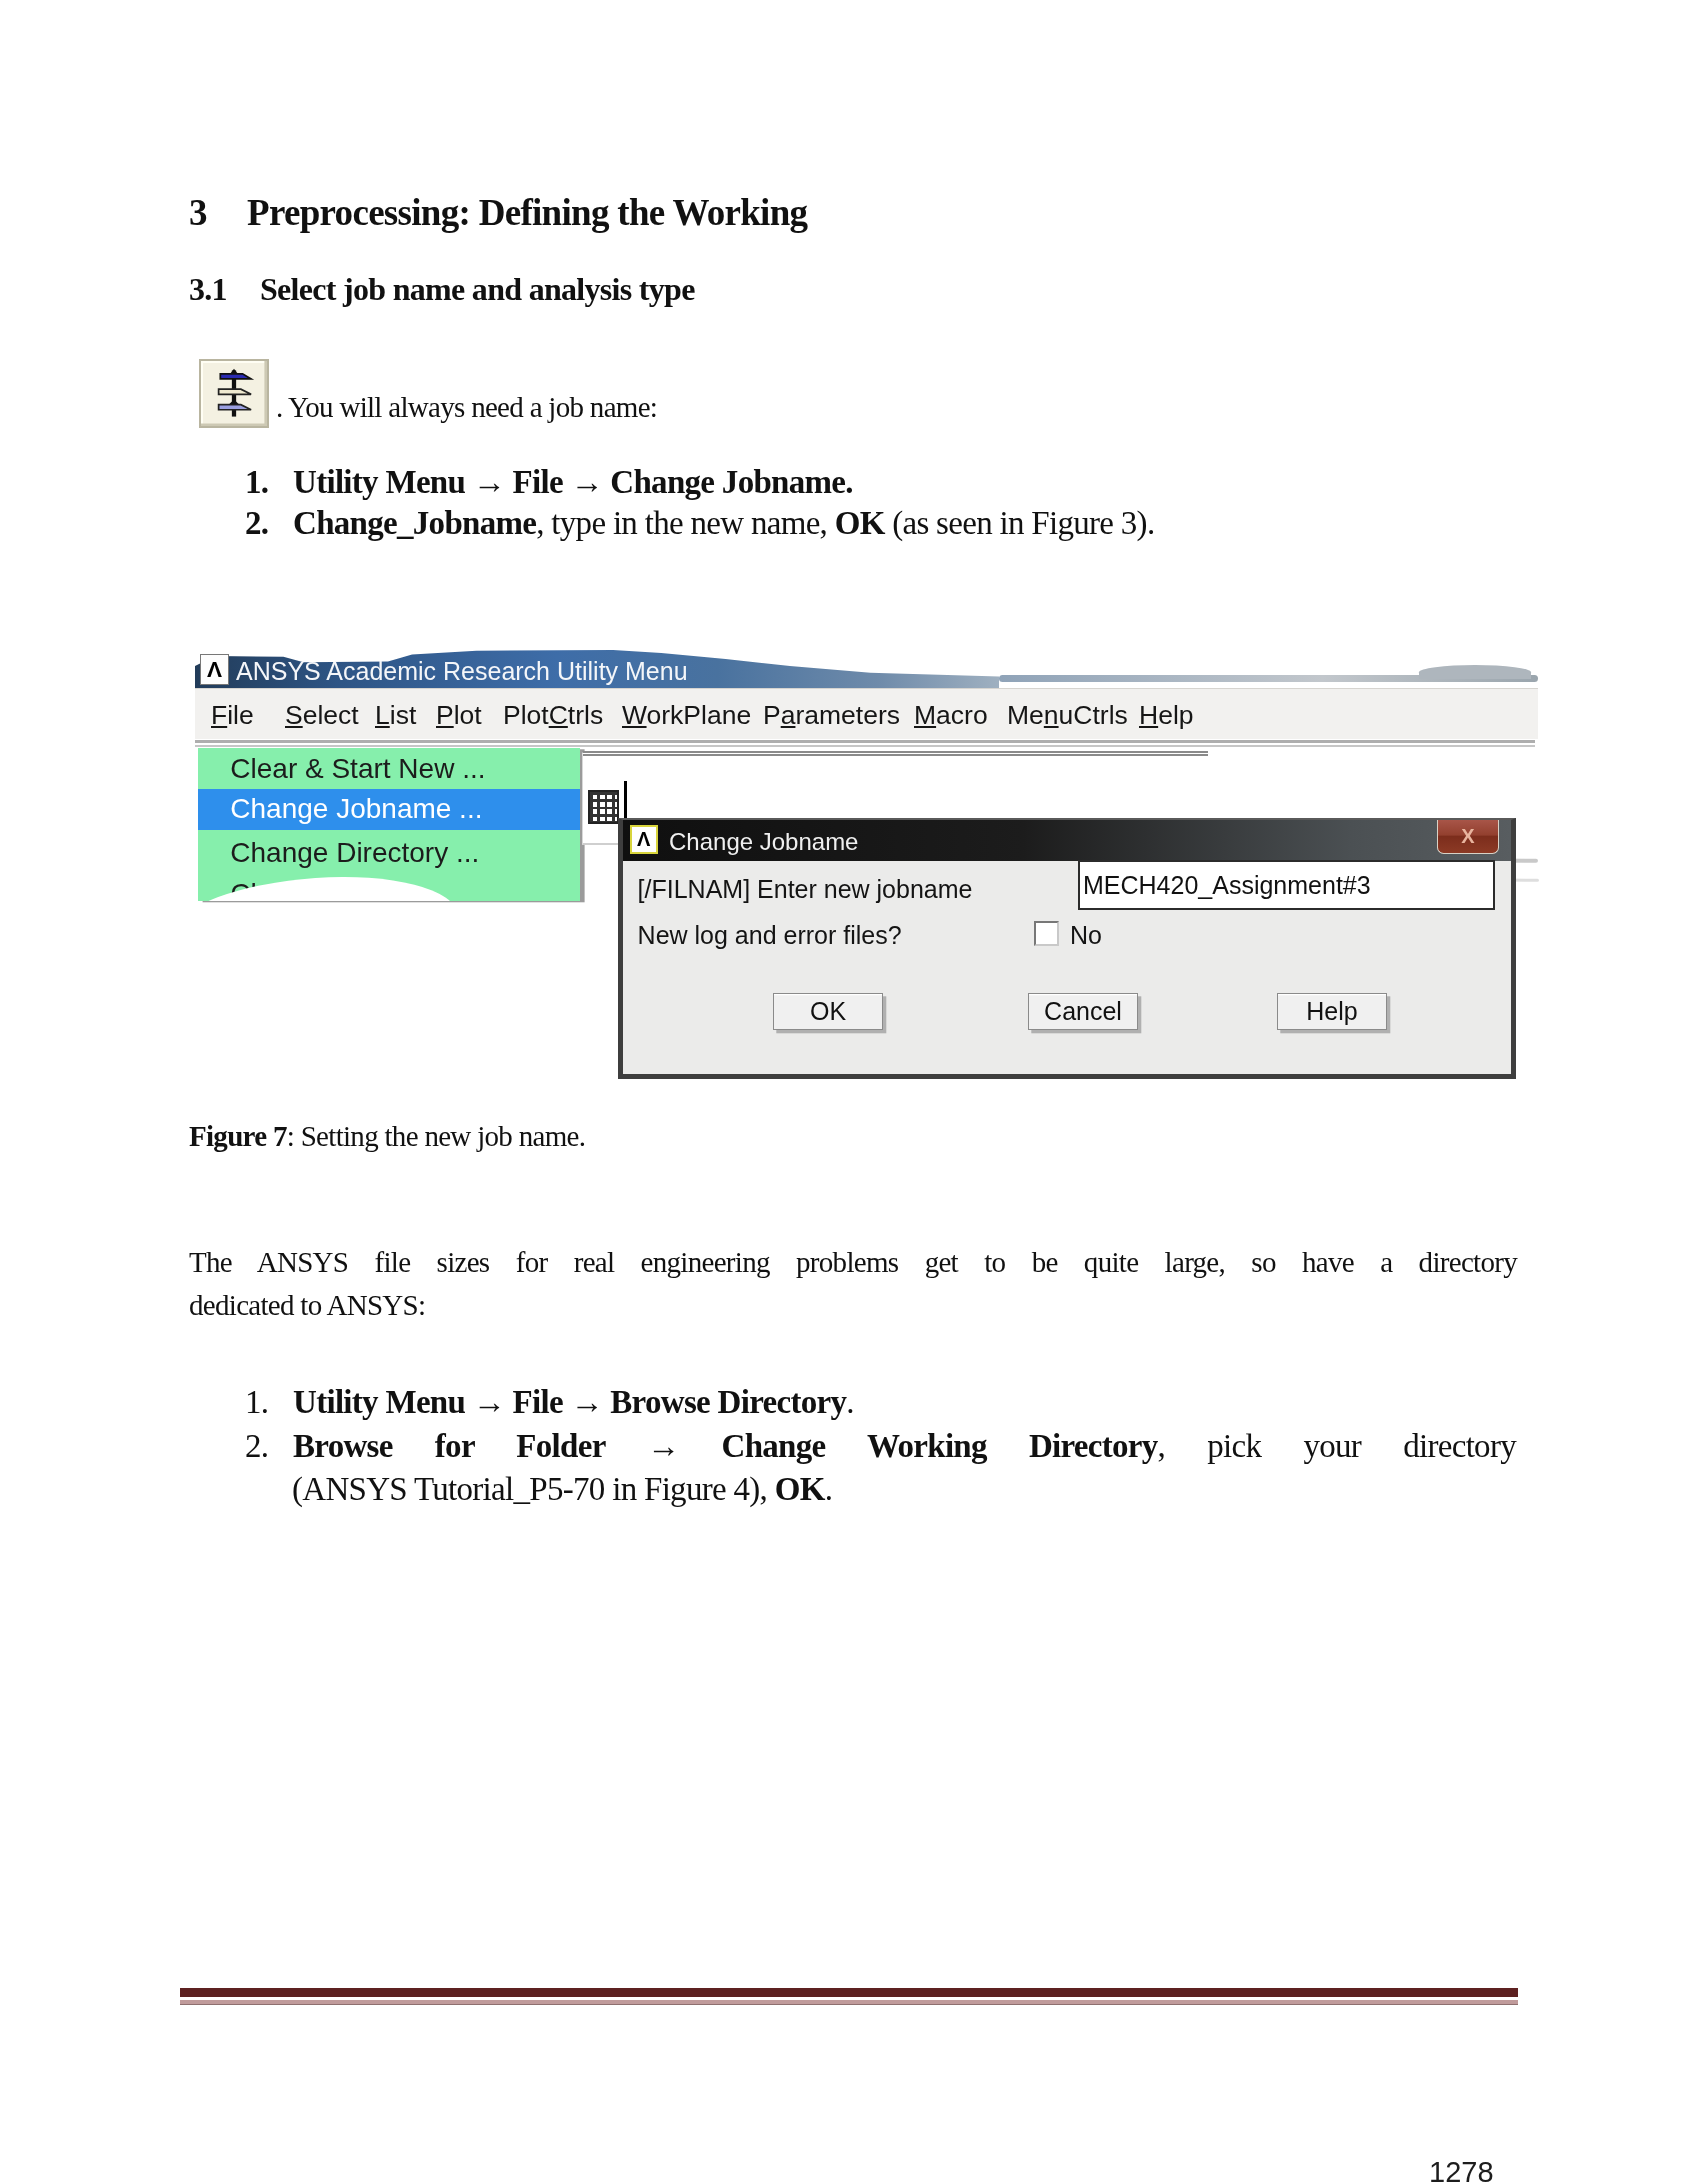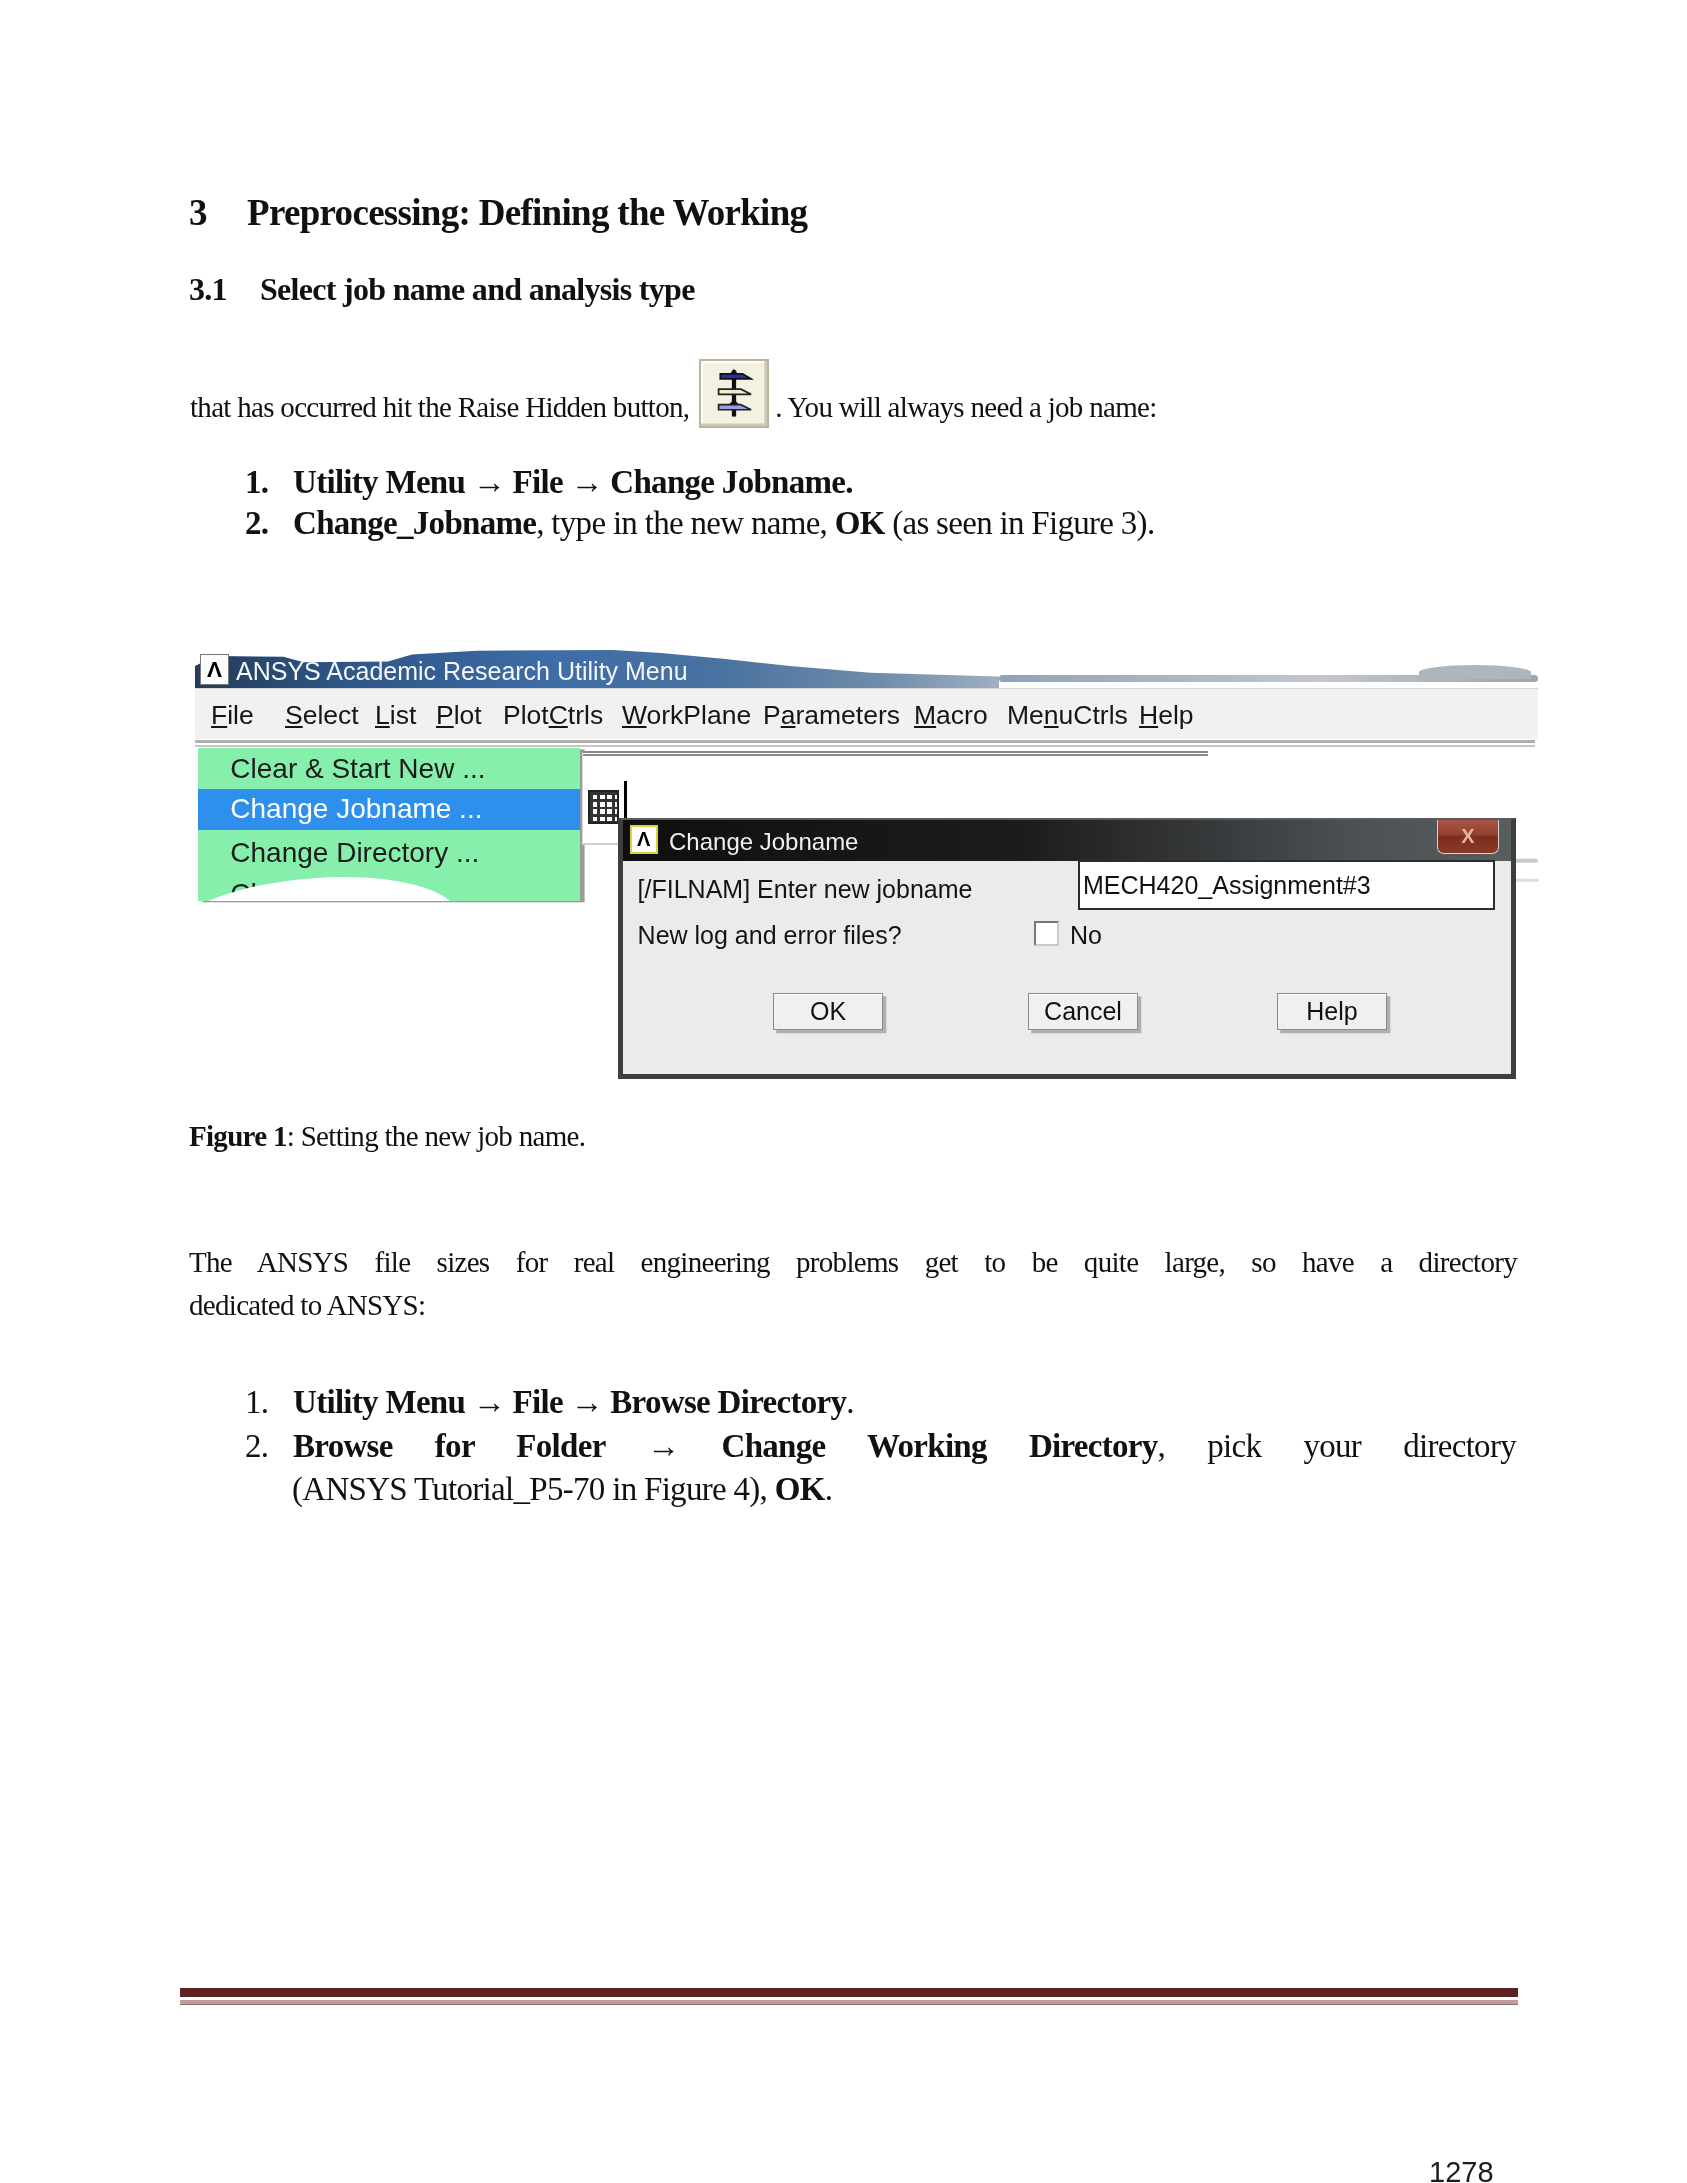--- a/index.html
+++ b/index.html
@@ -104,21 +104,20 @@
 <div class="page">
 
   <div class="abs h1" style="left:189px;top:191px;">
     <span class="hnum">3</span><span>Preprocessing: Defining the Working</span>
   </div>
   <div class="abs h2" style="left:189px;top:271px;">
     <span class="hnum">3.1</span><span>Select job name and analysis type</span>
   </div>
 
   <div class="abs body-t p1l2" style="left:190px;top:359px;">
-    <span class="seg">that has occurred hit the Raise Hidden button,</span>
     <span class="rh-btn">
       <svg width="52" height="53" viewBox="0 0 60 62">
         <line x1="30" y1="4" x2="30" y2="58" stroke="#101010" stroke-width="5"></line>
         <polygon points="30,2 24,10 36,10" fill="#101010"></polygon>
         <polygon points="14,8 40,8 50,14 24,14 14,14" fill="#2a2ab0" stroke="#101010" stroke-width="2"></polygon>
         <polygon points="12,26 38,26 50,32 24,32 12,32" fill="#efe9cf" stroke="#222" stroke-width="2"></polygon>
         <polygon points="12,44 38,44 50,50 24,50 12,50" fill="#9b9fe0" stroke="#222" stroke-width="2"></polygon>
         <polygon points="30,38 24,44 36,44" fill="#101010"></polygon>
       </svg>
     </span>
@@ -188,21 +187,21 @@
       <div class="dlabel" style="left:14.6px;top:101px;">New log and error files?</div>
       <div class="dcheck"></div>
       <div class="dlabel" style="left:447px;top:101px;">No</div>
       <div class="dbtn" style="left:150px;">OK</div>
       <div class="dbtn" style="left:405px;">Cancel</div>
       <div class="dbtn" style="left:654px;">Help</div>
     </div>
   </div>
 
   <div class="abs caption" style="left:189px;top:1120px;">
-    <span class="b">Figure 1</span><span>: Setting the new job name.</span>
+    <span class="b">Figure 7</span><span>: Setting the new job name.</span>
   </div>
 
   <div class="abs body-t just" style="left:189px;top:1246px;width:1328px;">The ANSYS file sizes for real engineering problems get to be quite large, so have a directory</div>
   <div class="abs body-t" style="left:189px;top:1289px;">dedicated to ANSYS:</div>
 
   <div class="abs listrow" style="left:245px;top:1384px;">
     <span class="marker">1.</span><span class="b">Utility Menu → File → Browse Directory</span><span>.</span>
   </div>
   <div class="abs listrow" style="left:245px;top:1428px;">
     <span class="marker">2.</span><span class="just" style="display:inline-block;width:1223px;vertical-align:top;"><span class="b">Browse for Folder → Change Working Directory</span><span>, pick your directory</span></span>

